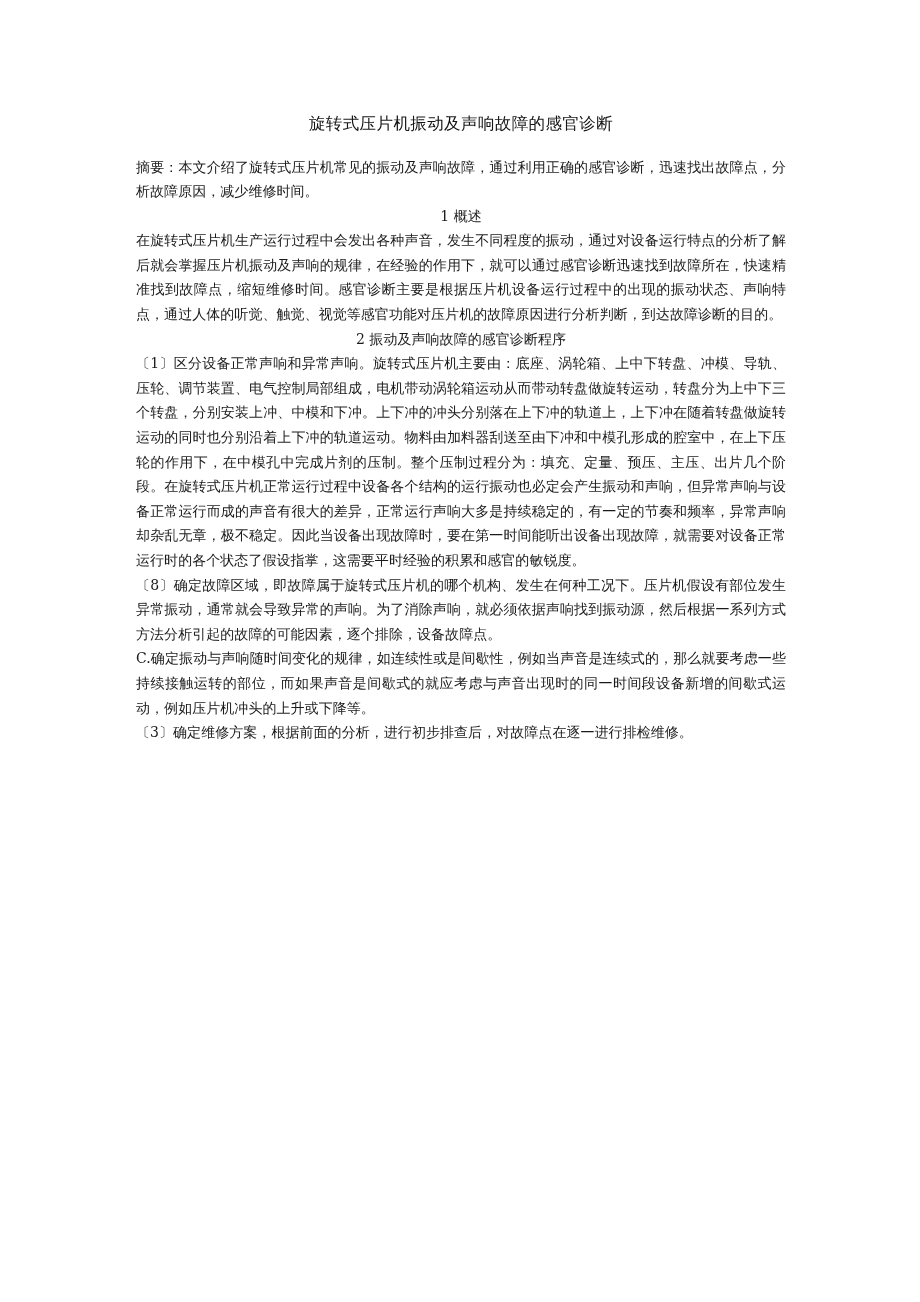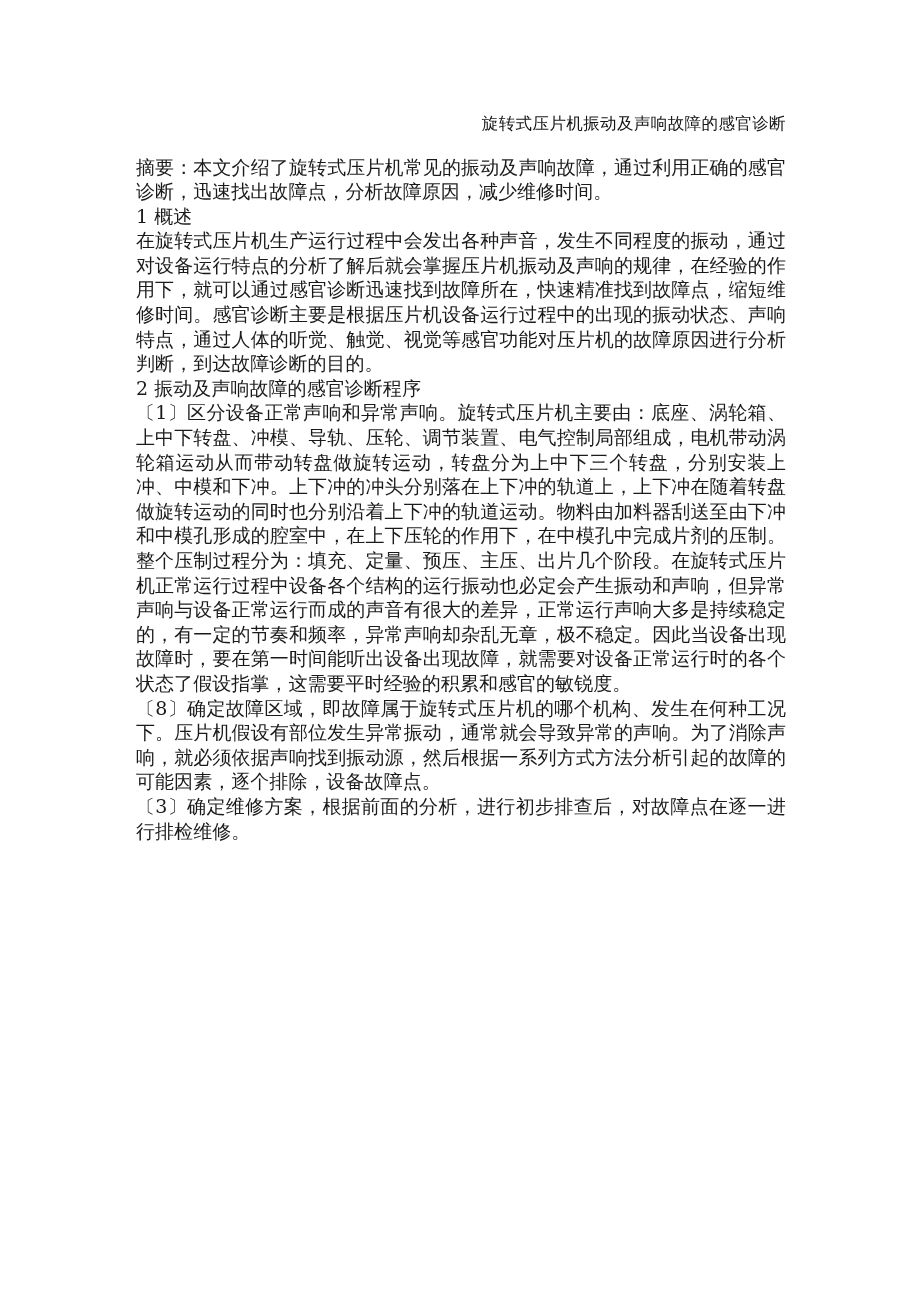--- a/index.html
+++ b/index.html
@@ -22,38 +22,38 @@
   }
   .content {
     position: absolute;
     left: 136px;
     top: 112px;
     width: 650px;
   }
   .doc-title {
     font-size: 16.5px;
     line-height: 24.5px;
-    text-align: right;
+    text-align: center;
     font-weight: normal;
     letter-spacing: 0.4px;
     margin: 0 0 18px 0;
     color: #141414;
     white-space: nowrap;
   }
   .para {
-    font-size: 19px;
+    font-size: 14px;
     line-height: 24.6px;
     text-align: justify;
     text-justify: inter-ideograph;
     margin: 0;
     letter-spacing: 0.05px;
     color: #1a1a1a;
   }
   .para.heading {
-    text-align: left;
+    text-align: center;
   }
   .para.listitem {
     text-indent: 0;
   }
   
   .content { text-rendering: optimizeLegibility; }
 </style>
 </head>
 <body>
 
@@ -70,17 +70,18 @@
     <p class="para">在旋转式压片机生产运行过程中会发出各种声音，发生不同程度的振动，通过对设备运行特点的分析了解后就会掌握压片机振动及声响的规律，在经验的作用下，就可以通过感官诊断迅速找到故障所在，快速精准找到故障点，缩短维修时间。感官诊断主要是根据压片机设备运行过程中的出现的振动状态、声响特点，通过人体的听觉、触觉、视觉等感官功能对压片机的故障原因进行分析判断，到达故障诊断的目的。</p>
 
     <p class="para heading">2 振动及声响故障的感官诊断程序</p>
 
     <p class="para listitem">〔1〕区分设备正常声响和异常声响。旋转式压片机主要由：底座、涡轮箱、上中下转盘、冲模、导轨、压轮、调节装置、电气控制局部组成，电机带动涡轮箱运动从而带动转盘做旋转运动，转盘分为上中下三个转盘，分别安装上冲、中模和下冲。上下冲的冲头分别落在上下冲的轨道上，上下冲在随着转盘做旋转运动的同时也分别沿着上下冲的轨道运动。物料由加料器刮送至由下冲和中模孔形成的腔室中，在上下压轮的作用下，在中模孔中完成片剂的压制。整个压制过程分为：填充、定量、预压、主压、出片几个阶段。在旋转式压片机正常运行过程中设备各个结构的运行振动也必定会产生振动和声响，但异常声响与设备正常运行而成的声音有很大的差异，正常运行声响大多是持续稳定的，有一定的节奏和频率，异常声响却杂乱无章，极不稳定。因此当设备出现故障时，要在第一时间能听出设备出现故障，就需要对设备正常运行时的各个状态了假设指掌，这需要平时经验的积累和感官的敏锐度。</p>
 
     <p class="para listitem">〔8〕确定故障区域，即故障属于旋转式压片机的哪个机构、发生在何种工况下。压片机假设有部位发生异常振动，通常就会导致异常的声响。为了消除声响，就必须依据声响找到振动源，然后根据一系列方式方法分析引起的故障的可能因素，逐个排除，设备故障点。</p>
 
 
 
+    <p class="para listitem">C.确定振动与声响随时间变化的规律，如连续性或是间歇性，例如当声音是连续式的，那么就要考虑一些持续接触运转的部位，而如果声音是间歇式的就应考虑与声音出现时的同一时间段设备新增的间歇式运动，例如压片机冲头的上升或下降等。</p>
 
     <p class="para listitem">〔3〕确定维修方案，根据前面的分析，进行初步排查后，对故障点在逐一进行排检维修。</p>
 
   </div>
 </div>
 
 </body></html>

